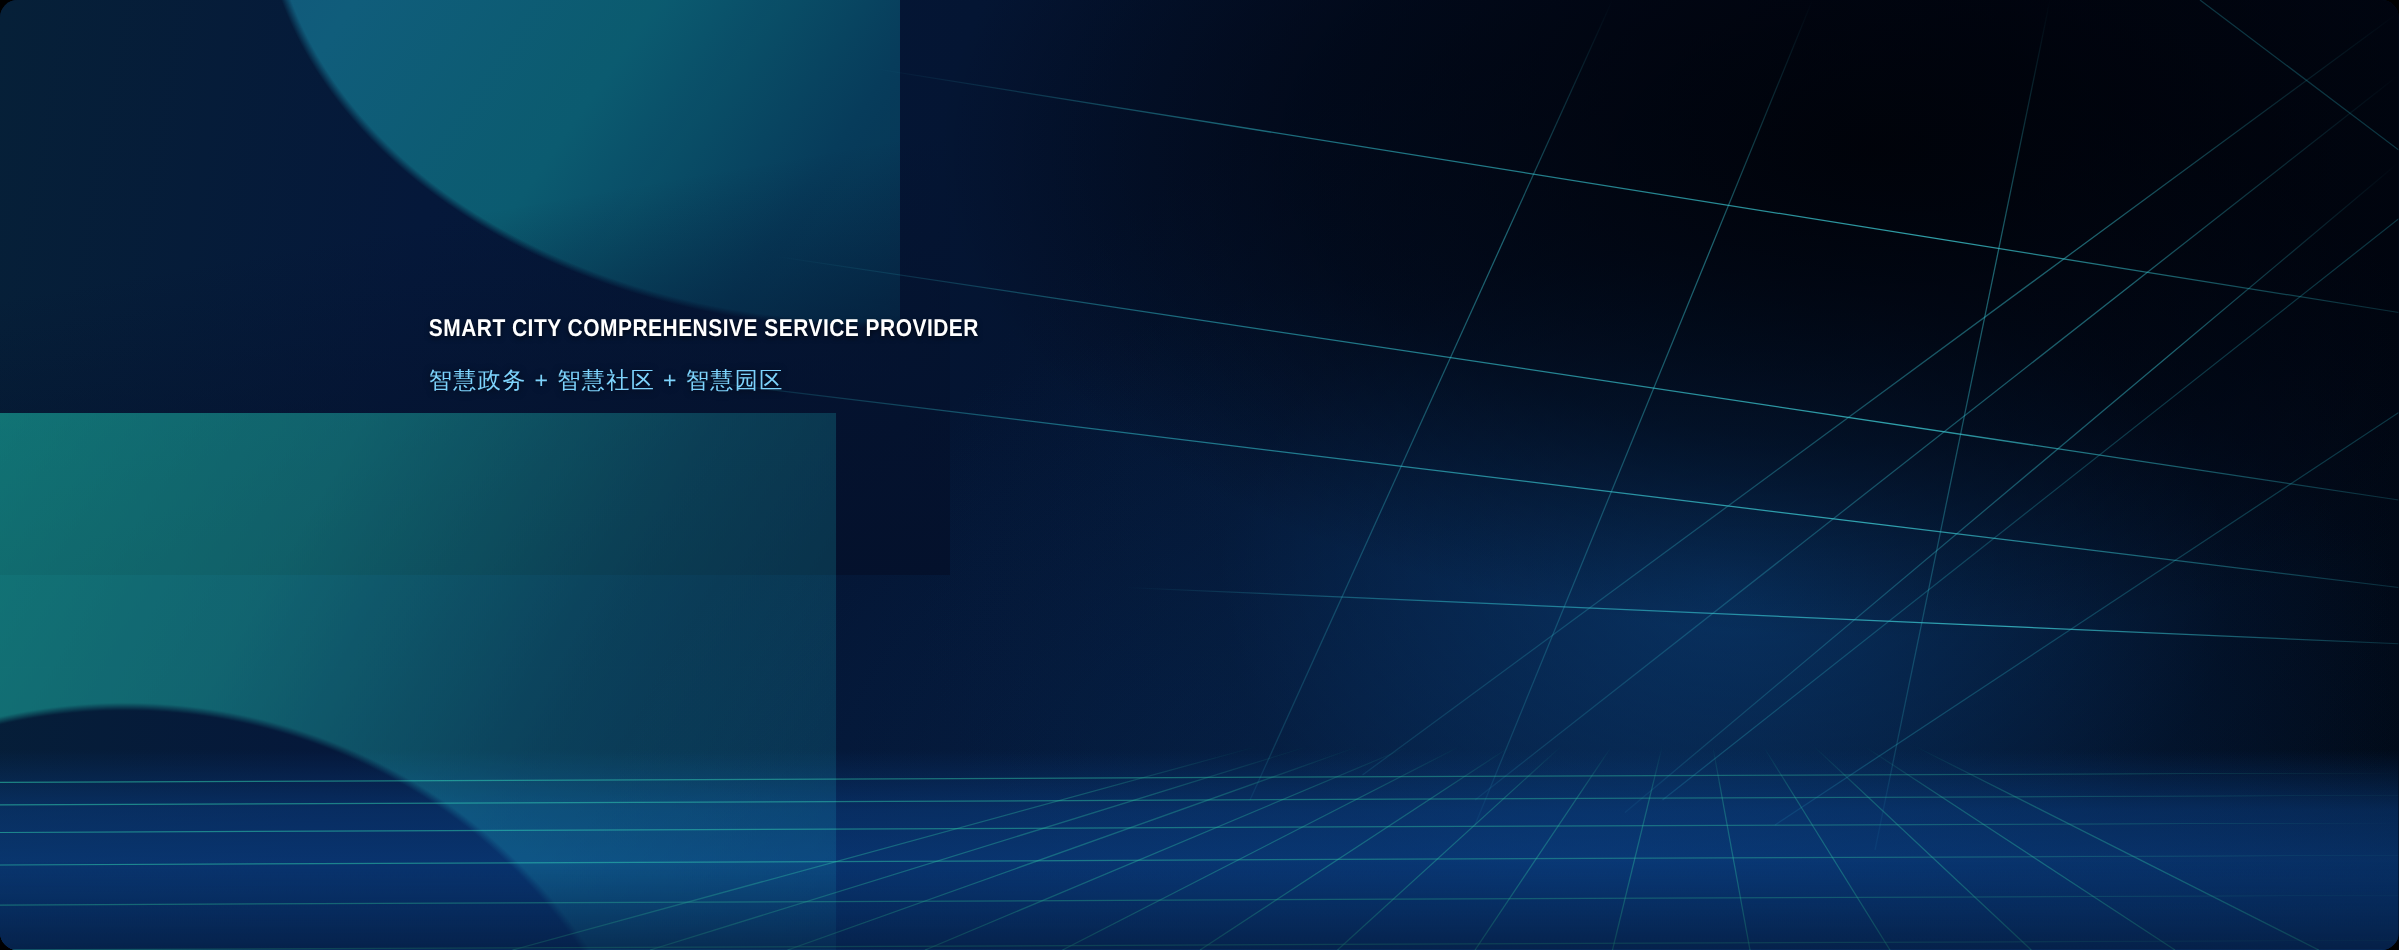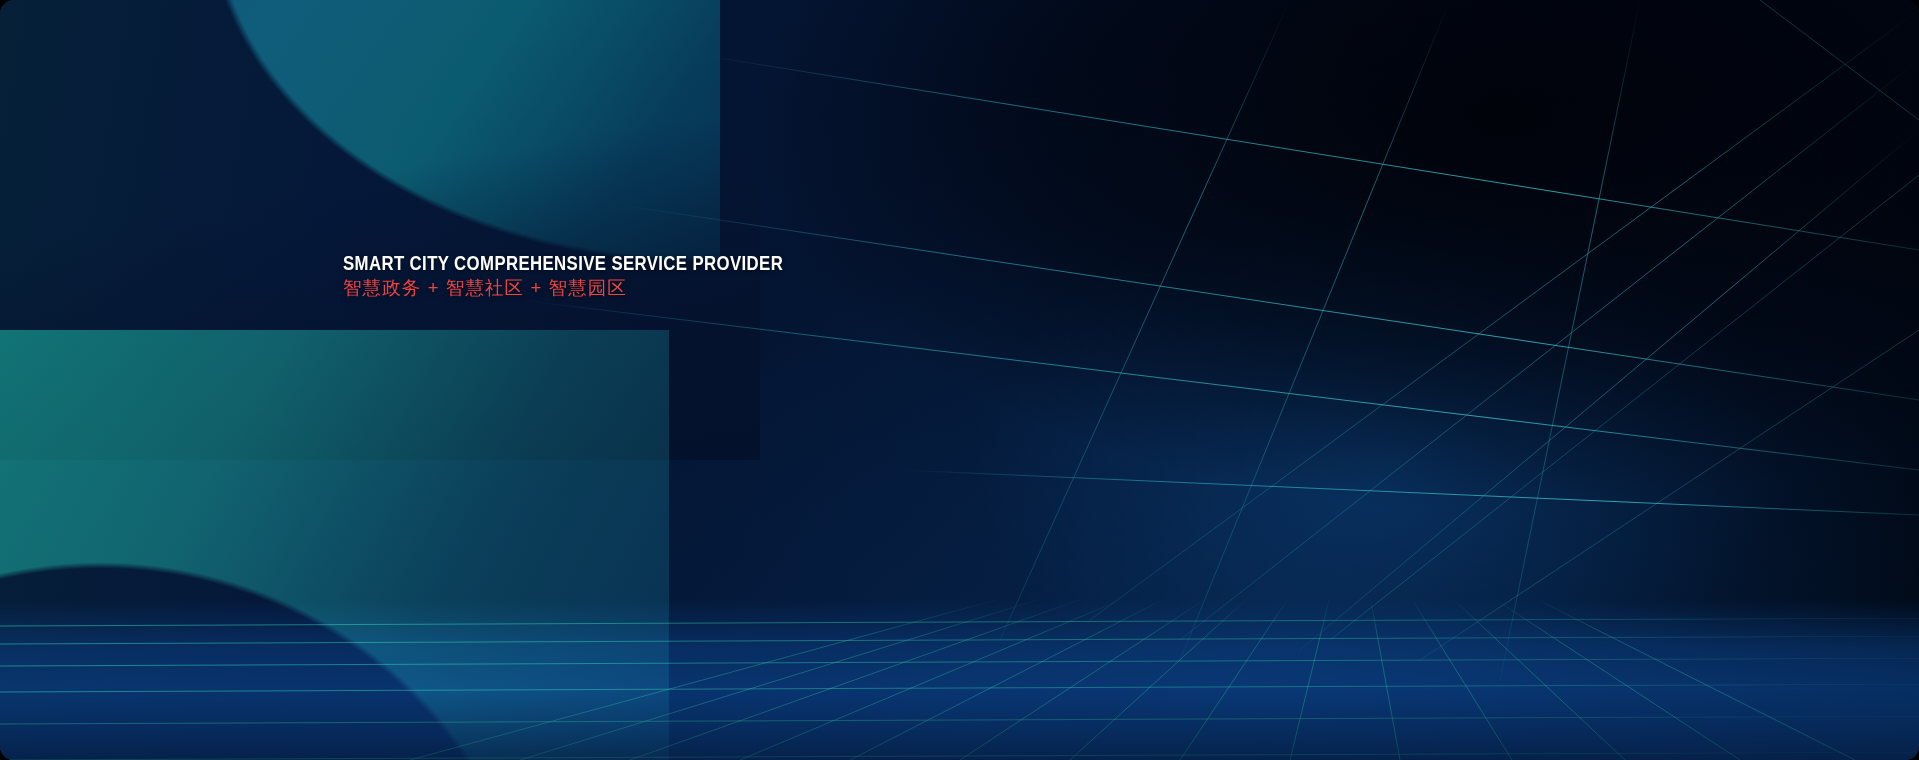--- a/index.html
+++ b/index.html
@@ -106,23 +106,24 @@
     margin-top:11px;
     font-size:61px;
     font-weight:bold;
     letter-spacing:2.5px;
     line-height:1.02;
     color:#2ecb8e;
     white-space:nowrap;
     text-shadow:0 2px 14px rgba(10,90,70,.5);
   }
   #subline {
+    margin-top:16px;
     font-size:18.5px;
     letter-spacing:1.1px;
-    color:#ef4444;
+    color:#7dd3fc;
     white-space:nowrap;
     text-shadow:0 1px 6px rgba(0,0,0,.65);
   }
 </style>
 </head>
 <body>
 
 <div id="banner">
 
   <div class="layer" id="sky"></div>

